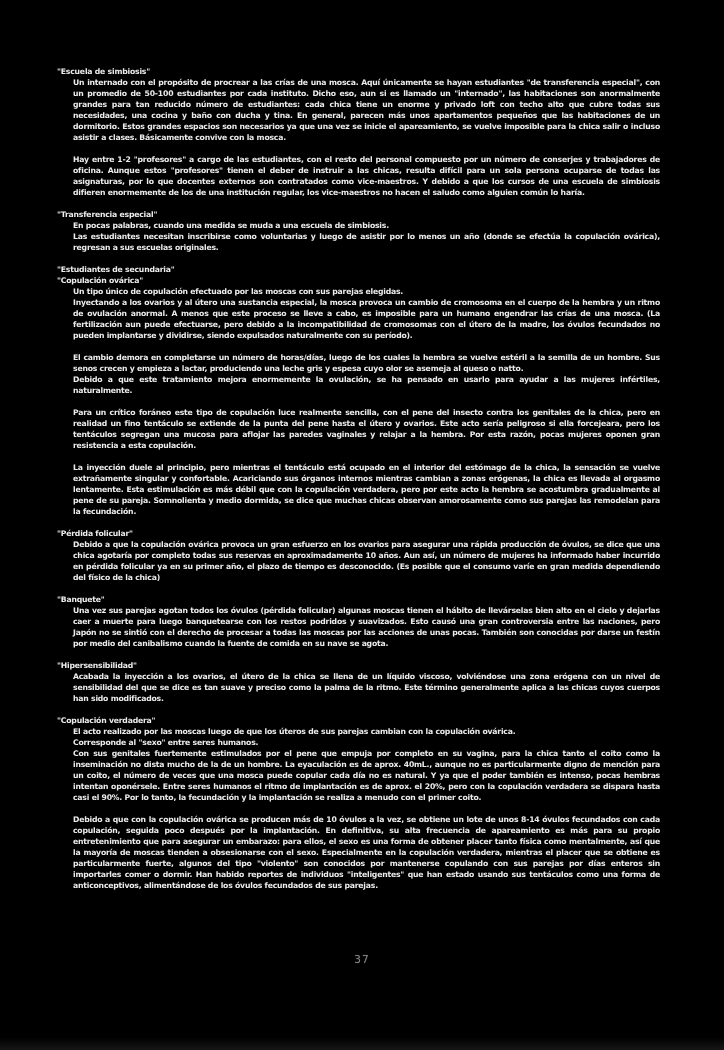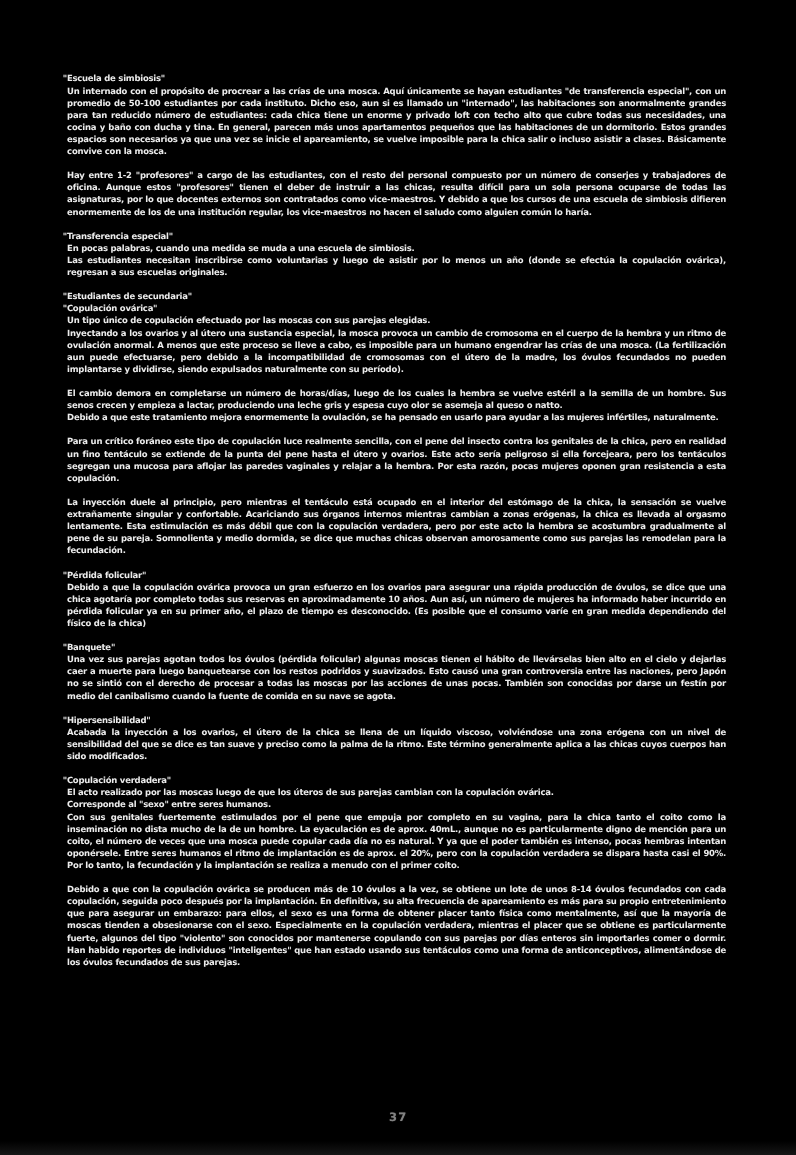--- a/index.html
+++ b/index.html
@@ -30,31 +30,31 @@
   }
   .glossary-section {
     margin: 0;
     padding: 0;
   }
   .section-title {
     white-space: pre-wrap;
     margin: 0;
   }
   p.block {
-    margin: 0 0 11px 4px;
+    margin: 0 0 11px 16px;
     white-space: pre-wrap;
   }
   .page-number {
     position: absolute;
     left: 0;
     right: 0;
-    top: 1010px;
+    top: 953px;
     text-align: center;
     color: #828282;
-    font-weight: bold;
+    font-weight: normal;
     font-size: 10.5px;
     letter-spacing: 1px;
     text-shadow: 0 0 1px #444;
   }
   .bottom-edge {
     position: absolute;
     left: 0;
     bottom: 0;
     width: 100%;
     height: 13px;

